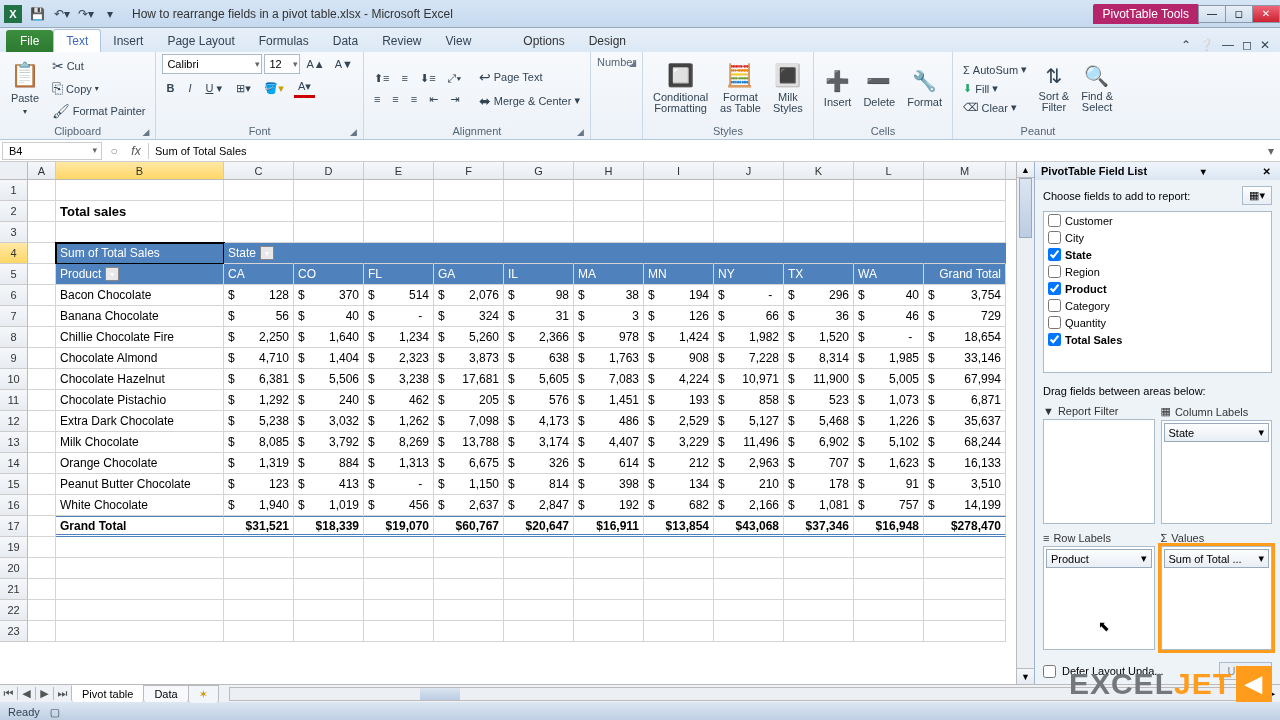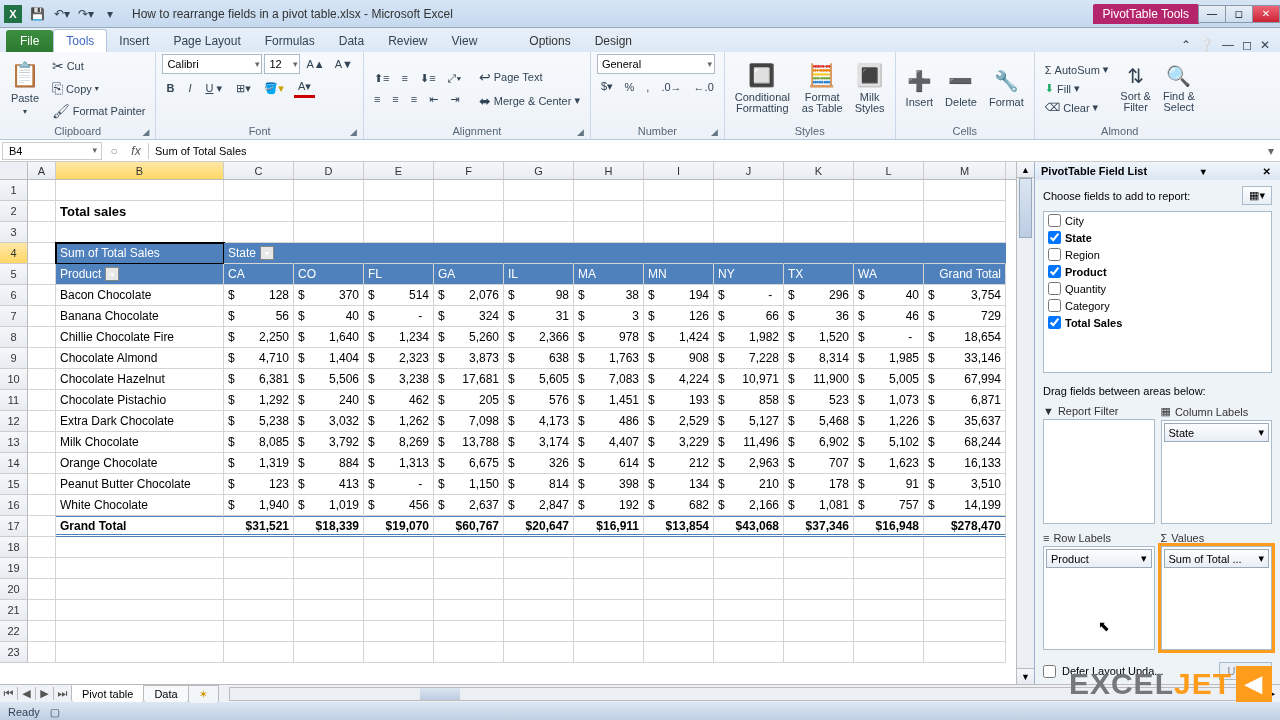--- a/index.html
+++ b/index.html
@@ -128,21 +128,21 @@
   <div class="title-context">PivotTable Tools</div>
   <div class="winbtns">
     <div class="winbtn">—</div>
     <div class="winbtn">◻</div>
     <div class="winbtn close">✕</div>
   </div>
 </div>
 
 <div class="ribbon-tabs">
   <div class="file-tab">File</div>
-  <div class="tab active">Tools</div>
+  <div class="tab active">Text</div>
   <div class="tab">Insert</div>
   <div class="tab">Page Layout</div>
   <div class="tab">Formulas</div>
   <div class="tab">Data</div>
   <div class="tab">Review</div>
   <div class="tab">View</div>
   <div style="width:28px"></div>
   <div class="tab context">Options</div>
   <div class="tab context">Design</div>
   <div class="help-icons">
@@ -224,30 +224,20 @@
         <div class="rbtn">
             <span class="ic">↩</span>
             <span>Page Text</span>
           </div>
         <div class="rbtn"><span class="ic">⬌</span><span>Merge &amp; Center</span>▾</div>
       </div>
     </div>
     <div class="rgroup-label"><span>Alignment</span><span class="dlg">◢</span></div>
   </div>
   <div class="rgroup">
-    <div class="rgroup-body" style="flex-direction:column;gap:4px;align-items:flex-start">
-      <span class="font-combo" style="width:118px">General</span>
-      <div style="display:flex;gap:4px">
-        <span class="rbtn">$▾</span>
-        <span class="rbtn">%</span>
-        <span class="rbtn">,</span>
-        <span class="rbtn">.0→</span>
-        <span class="rbtn">←.0</span>
-      </div>
-    </div>
     <div class="rgroup-label"><span>Number</span><span class="dlg">◢</span></div>
   </div>
   <div class="rgroup">
     <div class="rgroup-body">
       <div class="rbtn v">
           <span class="ic" style="font-size:22px">🔲</span>
           <span style="white-space:pre-line;line-height:1">Conditional
 Formatting</span>
         </div>
       <div class="rbtn v">
@@ -291,21 +281,21 @@
           <span class="ic" style="font-size:20px">⇅</span>
           <span style="white-space:pre-line;line-height:1">Sort &amp;
 Filter</span>
         </div>
       <div class="rbtn v">
           <span class="ic" style="font-size:20px">🔍</span>
           <span style="white-space:pre-line;line-height:1">Find &amp;
 Select</span>
         </div>
     </div>
-    <div class="rgroup-label"><span>Almond</span></div>
+    <div class="rgroup-label"><span>Peanut</span></div>
   </div>
 </div>
 
 <div class="formulabar">
   <div class="name-box">B4</div>
   <div style="width:20px;text-align:center;color:#888">○</div>
   <div class="fx">fx</div>
   <div class="formula-input">Sum of Total Sales</div>
   <div style="width:18px;text-align:center;color:#666">▾</div>
 </div>
@@ -984,36 +974,20 @@
             <b><span class="dol"><b>$</b></span><b><span>37,346</span></b></b>
           </div>
           <div class="cell num gt pt-border-top pt-border-bottom-dbl" style="width: 70px;">
             <b><span class="dol"><b>$</b></span><b><span>16,948</span></b></b>
           </div>
           <div class="cell num gt pt-border-top pt-border-bottom-dbl" style="width: 82px;">
             <b><span class="dol">$</span><span>278,470</span></b>
           </div>
         </div>
         <div class="row">
-          <div class="rh">18</div>
-          <div class="cell " style="width: 28px;"></div>
-          <div class="cell " style="width: 168px;"></div>
-          <div class="cell " style="width: 70px;"></div>
-          <div class="cell " style="width: 70px;"></div>
-          <div class="cell " style="width: 70px;"></div>
-          <div class="cell " style="width: 70px;"></div>
-          <div class="cell " style="width: 70px;"></div>
-          <div class="cell " style="width: 70px;"></div>
-          <div class="cell " style="width: 70px;"></div>
-          <div class="cell " style="width: 70px;"></div>
-          <div class="cell " style="width: 70px;"></div>
-          <div class="cell " style="width: 70px;"></div>
-          <div class="cell " style="width: 82px;"></div>
-        </div>
-        <div class="row">
           <div class="rh">19</div>
           <div class="cell " style="width: 28px;"></div>
           <div class="cell " style="width: 168px;"></div>
           <div class="cell " style="width: 70px;"></div>
           <div class="cell " style="width: 70px;"></div>
           <div class="cell " style="width: 70px;"></div>
           <div class="cell " style="width: 70px;"></div>
           <div class="cell " style="width: 70px;"></div>
           <div class="cell " style="width: 70px;"></div>
           <div class="cell " style="width: 70px;"></div>
@@ -1100,41 +1074,45 @@
       <span class="tbtn">✕</span>
     </div>
     <div class="fp-section" style="display:flex;align-items:center;gap:8px">
       <span style="flex:1">Choose fields to add to report:</span>
       <span class="layout-btn">▦▾</span>
     </div>
     <div class="fp-section" style="padding-top:0">
       <div class="fp-fieldbox" id="field-box">
           <div class="fp-field">
             <input type="checkbox" style="">
+            <span>Customer</span>
+          </div>
+          <div class="fp-field">
+            <input type="checkbox" style="">
             <span>City</span>
           </div>
           <div class="fp-field checked">
             <input type="checkbox" checked="" style="">
             <span>State</span>
           </div>
           <div class="fp-field">
             <input type="checkbox" style="">
             <span>Region</span>
           </div>
           <div class="fp-field checked">
             <input type="checkbox" checked="" style="">
             <span>Product</span>
           </div>
           <div class="fp-field">
             <input type="checkbox" style="">
-            <span>Quantity</span>
+            <span>Category</span>
           </div>
           <div class="fp-field">
             <input type="checkbox" style="">
-            <span>Category</span>
+            <span>Quantity</span>
           </div>
           <div class="fp-field checked">
             <input type="checkbox" checked="" style="">
             <span>Total Sales</span>
           </div>
         </div>
     </div>
     <div class="fp-section" style="padding-bottom:2px">Drag fields between areas below:</div>
     <div class="fp-areas">
       <div class="fp-area">

